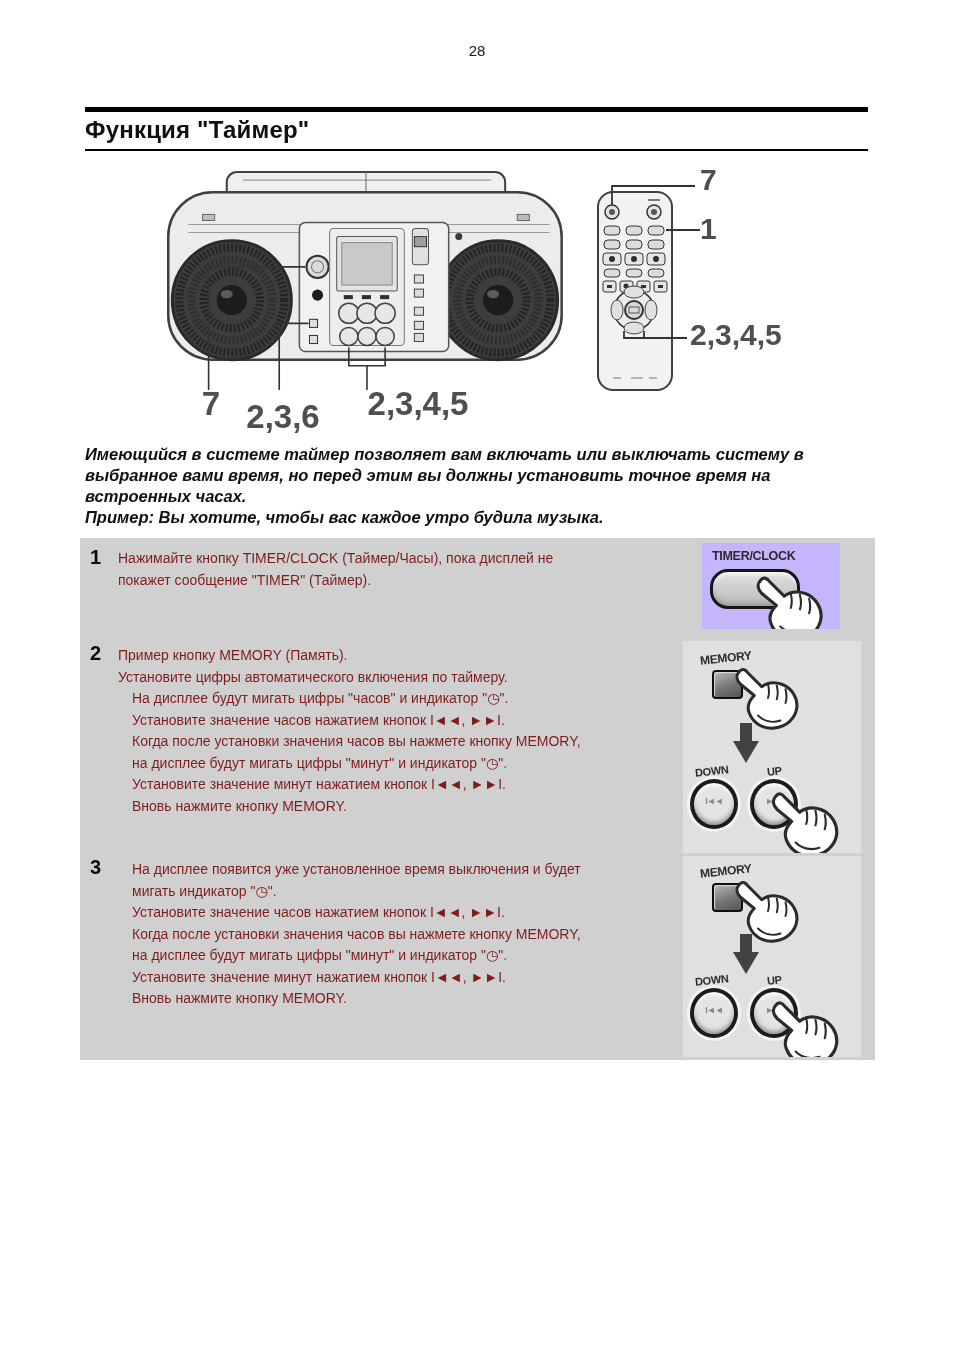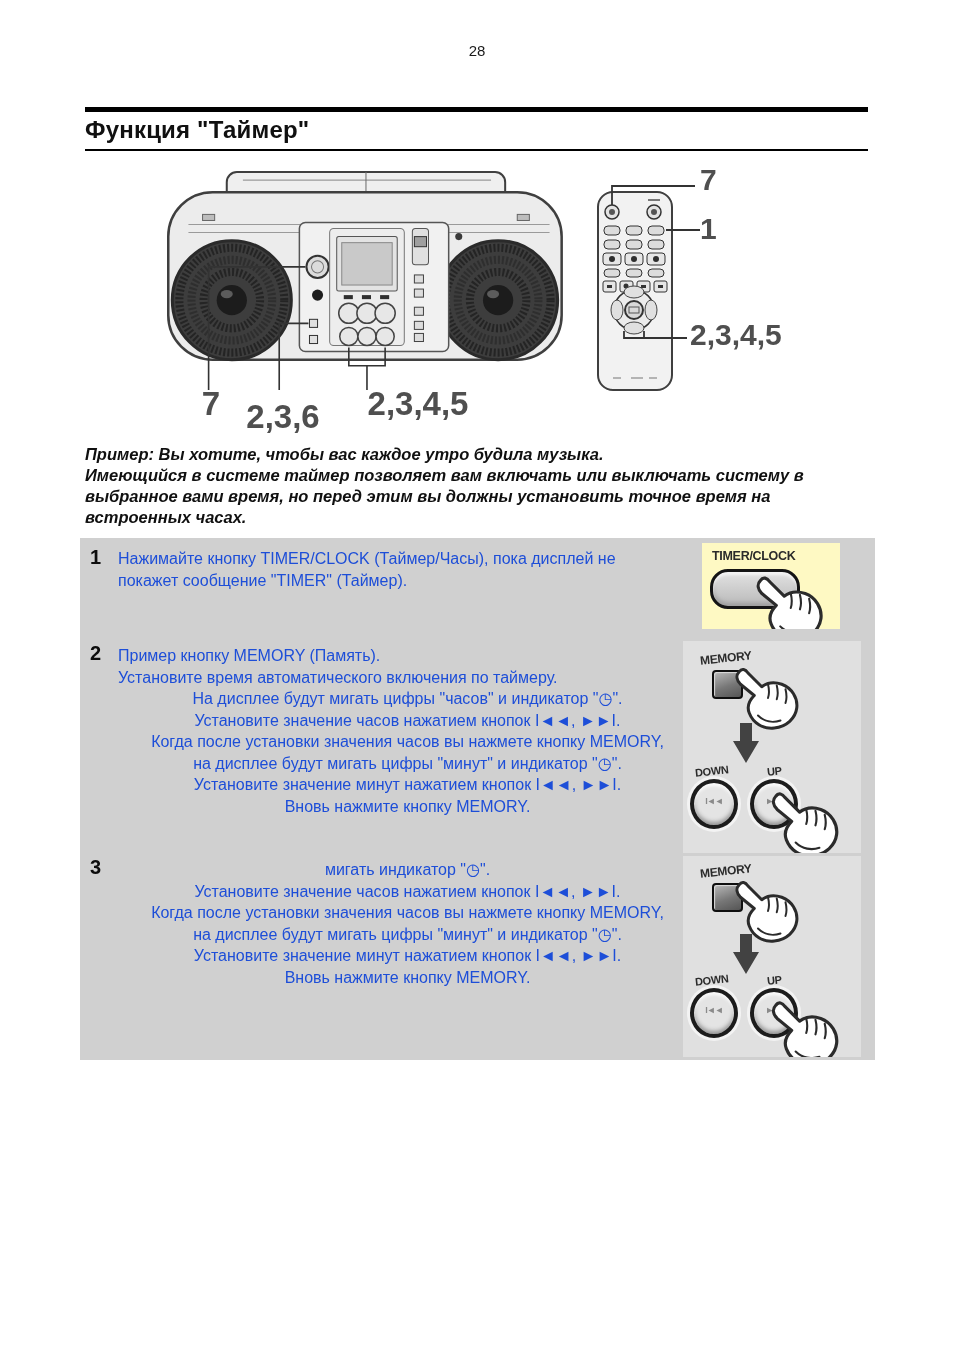--- a/index.html
+++ b/index.html
@@ -12,25 +12,25 @@
   .rule-thin{left:85px;top:149px;width:783px;height:2px;background:#000;}
   
   .fig-label{font-weight:bold;color:#4f4f4f;font-size:33px;transform:translateX(-50%);white-space:nowrap;}
   .fig-label-r{font-weight:bold;color:#4f4f4f;font-size:30px;white-space:nowrap;}
   
   .intro{left:85px;top:444px;width:790px;font-size:16.5px;font-weight:bold;font-style:italic;line-height:21px;}
   .intro p{margin:0;}
   
   .grayblock{left:80px;top:538px;width:795px;height:522px;background:#d0d0d0;}
   .step-num{position:absolute;font-size:20px;font-weight:bold;color:#0d0d0d;}
-  .step-text{position:absolute;width:565px;font-size:16px;line-height:21.5px;color:#1d4ed8;}
+  .step-text{position:absolute;width:565px;font-size:14px;line-height:21.5px;color:#7f1d1d;}
   .ln{white-space:nowrap;}
-  .ln.sub{padding-left:14px;text-align:center;}
+  .ln.sub{padding-left:14px;}
   .illus{position:absolute;overflow:hidden;}
-  .box1{left:622px;top:5px;width:138px;height:86px;background:#fef9c3;}
+  .box1{left:622px;top:5px;width:138px;height:86px;background:#c4b5fd;}
   .membox{left:603px;width:178px;background:#e0e0e0;}
   .small-cap{position:absolute;font-size:12.5px;font-weight:bold;color:#2b2b2b;letter-spacing:-.3px;}
   .pillbtn{position:absolute;width:84px;height:34px;border-radius:18px;border:3px solid #141414;
            background:linear-gradient(180deg,#e2e2e2,#b9b9b9);box-shadow:inset 0 3px 3px #f4f4f4, inset 0 -3px 4px #9d9d9d;}
   .membtn{position:absolute;width:27px;height:25px;border-radius:4px;border:2px solid #0f0f0f;
           background:linear-gradient(160deg,#b9b9b9,#777 55%,#555);box-shadow:inset 1px 1px 1px #dcdcdc;}
   .rbtn{position:absolute;width:40px;height:42px;border-radius:50%;background:#e4e4e4;border:4px solid #1c1c1c;
         box-shadow:0 0 0 3px #f3f3f3, inset 0 3px 3px #fafafa, inset 0 -3px 4px #969696;}
   .rbtn span{position:absolute;left:0;right:0;top:13px;text-align:center;font-size:9px;font-weight:bold;color:#8a8a8a;letter-spacing:-1px;}
   .tilt{transform:rotate(-6deg);}
@@ -178,43 +178,43 @@
     <path d="M91,70 H125"></path>
     <path d="M49,171 V178 H69 V171"></path>
     <path d="M69,178 H112"></path>
   </g>
 </svg>
 <span class="abs fig-label-r" style="left:700px;top:163px">7</span>
 <span class="abs fig-label-r" style="left:700px;top:212px">1</span>
 <span class="abs fig-label-r" style="left:690px;top:318px">2,3,4,5</span>
 
 <div class="abs intro">
+  <p>Имеющийся в системе таймер позволяет вам включать или выключать систему в выбранное вами время, но перед этим вы должны установить точное время на встроенных часах.</p>
   <p>Пример: Вы хотите, чтобы вас каждое утро будила музыка.</p>
-  <p>Имеющийся в системе таймер позволяет вам включать или выключать систему в выбранное вами время, но перед этим вы должны установить точное время на встроенных часах.</p>
 </div>
 
 <div class="abs grayblock">
 
   <div class="step-num" style="left:10px;top:8px">1</div>
   <div class="step-text" style="left:38px;top:10px">
     <div class="ln">Нажимайте кнопку TIMER/CLOCK (Таймер/Часы), пока дисплей не</div>
     <div class="ln">покажет сообщение "TIMER" (Таймер).</div>
   </div>
   <div class="illus box1">
     <span class="small-cap" style="left:10px;top:6px">TIMER/CLOCK</span>
     <div class="pillbtn" style="left:8px;top:26px"></div>
     <svg class="abs" style="left:52px;top:28px" width="84" height="74" viewBox="0 0 64 56">
         <use href="#hand"></use>
       </svg>
   </div>
 
   <div class="step-num" style="left:10px;top:104px">2</div>
   <div class="step-text" style="left:38px;top:107px">
     <div class="ln">Пример кнопку MEMORY (Память).</div>
-    <div class="ln">Установите время автоматического включения по таймеру.</div>
+    <div class="ln">Установите цифры автоматического включения по таймеру.</div>
     <div class="ln sub">На дисплее будут мигать цифры "часов" и индикатор "◷".</div>
     <div class="ln sub">Установите значение часов нажатием кнопок I◄◄, ►►I.</div>
     <div class="ln sub">Когда после установки значения часов вы нажмете кнопку MEMORY,</div>
     <div class="ln sub">на дисплее будут мигать цифры "минут" и индикатор "◷".</div>
     <div class="ln sub">Установите значение минут нажатием кнопок I◄◄, ►►I.</div>
     <div class="ln sub">Вновь нажмите кнопку MEMORY.</div>
   </div>
   <div class="illus membox" style="top:103px;height:212px">
     <span class="small-cap tilt" style="left:17px;top:10px;font-size:12px">MEMORY</span>
     <div class="membtn" style="left:29px;top:29px"></div>
@@ -232,20 +232,21 @@
     <div class="rbtn" style="left:67px;top:138px">
       <span>►►I</span>
     </div>
     <svg class="abs" style="left:86px;top:146px" width="85" height="74" viewBox="0 0 64 56">
         <use href="#hand"></use>
       </svg>
   </div>
 
   <div class="step-num" style="left:10px;top:318px">3</div>
   <div class="step-text" style="left:38px;top:321px">
+    <div class="ln sub">На дисплее появится уже установленное время выключения и будет</div>
     <div class="ln sub">мигать индикатор "◷".</div>
     <div class="ln sub">Установите значение часов нажатием кнопок I◄◄, ►►I.</div>
     <div class="ln sub">Когда после установки значения часов вы нажмете кнопку MEMORY,</div>
     <div class="ln sub">на дисплее будут мигать цифры "минут" и индикатор "◷".</div>
     <div class="ln sub">Установите значение минут нажатием кнопок I◄◄, ►►I.</div>
     <div class="ln sub">Вновь нажмите кнопку MEMORY.</div>
   </div>
   <div class="illus membox" style="top:318px;height:201px">
     <span class="small-cap tilt" style="left:17px;top:8px;font-size:12px">MEMORY</span>
     <div class="membtn" style="left:29px;top:27px"></div>

